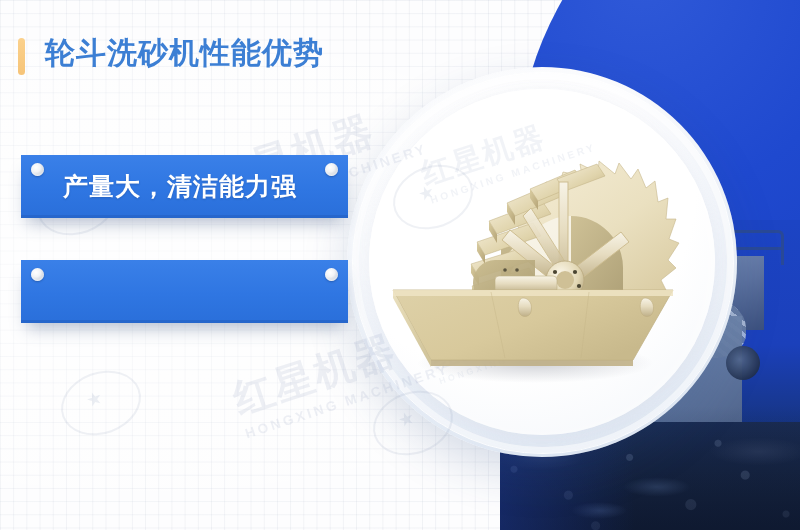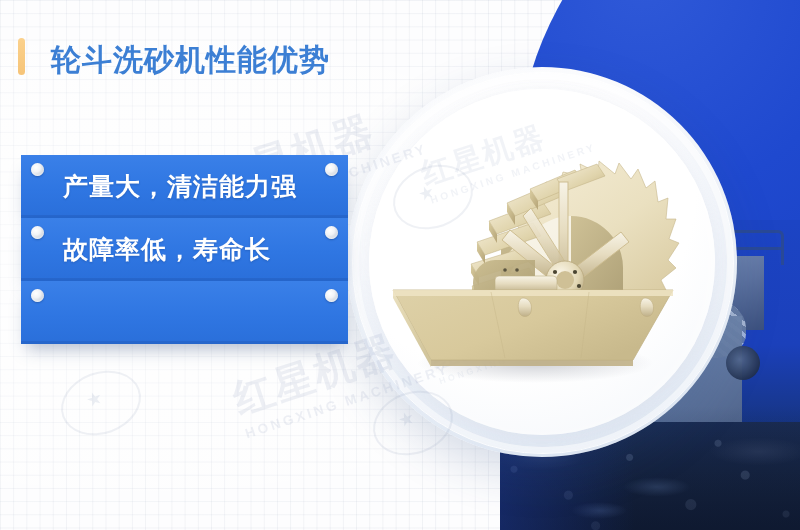--- a/index.html
+++ b/index.html
@@ -269,22 +269,22 @@
   .wm-r2 { left: 60px; top: 372px; }
   .wm-r3 { left: 392px; top: 166px; }
   .wm-r4 { left: 372px; top: 392px; }
 
   
   .heading {
     position: absolute;
     left: 18px;
     top: 38px;
     display: flex;
-    align-items: flex-end;
-    gap: 26px;
+    align-items: flex-start;
+    gap: 20px;
   }
   .heading-bar {
     width: 7px;
     height: 37px;
     border-radius: 4px;
     background: linear-gradient(to bottom, #fbd18c 0%, #f6c478 100%);
   }
   .heading-text {
     font-size: 30px;
     font-weight: bold;
@@ -296,20 +296,21 @@
   
   .plates {
     position: absolute;
     left: 21px;
     top: 155px;
     width: 327px;
   }
   .plate {
     position: relative;
     height: 63px;
+    margin-bottom: 42px;
     background: linear-gradient(to bottom, #3a80e8 0%, #2f76e2 55%, #2a6fda 100%);
     box-shadow: 0 11px 16px -6px rgba(60,85,130,0.38);
     display: flex;
     align-items: center;
   }
   .plate:last-child { margin-bottom: 0; }
   .plate::after {
     content: "";
     position: absolute;
     left: 0;
@@ -551,25 +552,20 @@
   </div>
 
   <div class="plates">
 
     <div class="plate">
       <span class="rivet rivet-l"></span>
       <span class="rivet rivet-r"></span>
       <span class="plate-label">产量大，清洁能力强</span>
     </div>
 
-    <div class="plate">
-      <span class="rivet rivet-l"></span>
-      <span class="rivet rivet-r"></span>
-      <span class="plate-label">故障率低，寿命长</span>
-    </div>
 
     <div class="plate">
       <span class="rivet rivet-l"></span>
       <span class="rivet rivet-r"></span>
     </div>
 
   </div>
 
 </div>
 

